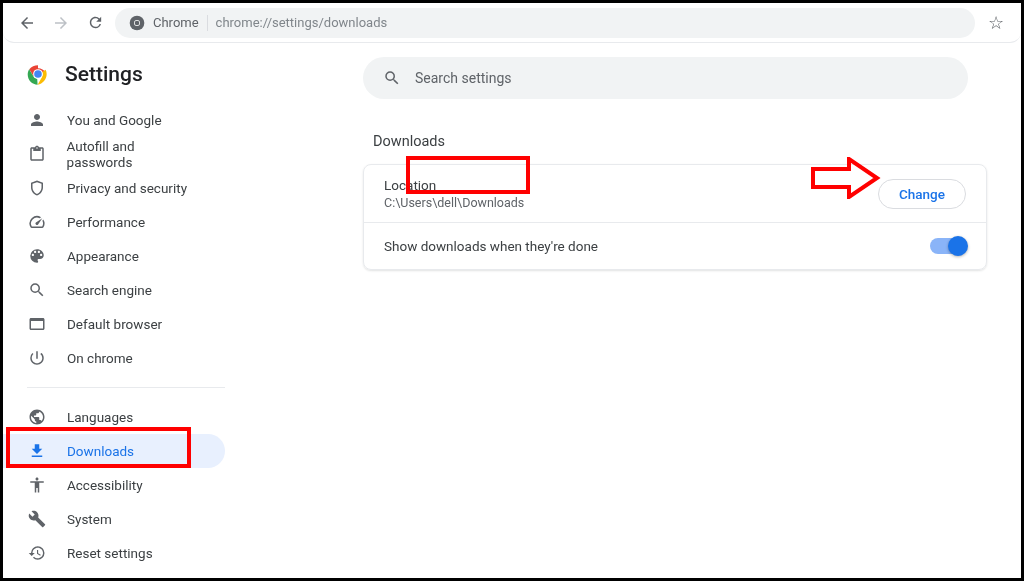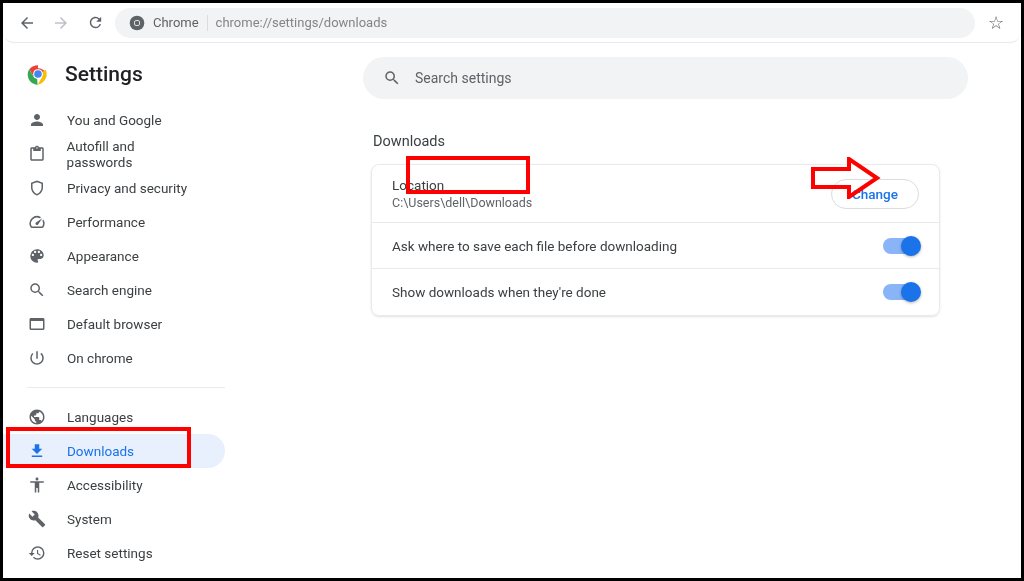--- a/index.html
+++ b/index.html
@@ -25,21 +25,21 @@
     .nav-icon { width: 20px; height: 20px; display: flex; align-items: center; justify-content: center; color: #5f6368; }
     .nav-item.active .nav-icon { color: #1a73e8; }
     .nav-sep { height: 1px; background: #e8eaed; margin: 12px 28px 12px 24px; }
     
     .main { flex: 1; padding: 14px 30px 16px 110px; }
     .search-row { width: 100%; }
     .search-box { background: #f1f3f4; border-radius: 22px; height: 42px; display: flex; align-items: center; padding: 0 20px; gap: 14px; color: #5f6368; font-size: 14px; width: 605px; }
     
     .section-title { font-size: 14.5px; color: #3c4043; margin: 34px 0 14px 10px; }
     
-    .card { width: 569px; border: 1px solid #e8eaed; border-radius: 8px; margin-left: 8px; box-shadow: 0 1px 2px rgba(60,64,67,.15); }
+    .card { width: 624px; border: 1px solid #e8eaed; border-radius: 8px; box-shadow: 0 1px 2px rgba(60,64,67,.15); }
     .row { display: flex; align-items: center; justify-content: space-between; padding: 12px 20px; border-bottom: 1px solid #e8eaed; min-height: 46px; }
     .row:last-child { border-bottom: none; }
     .row-text { font-size: 13.5px; color: #3c4043; }
     .row-sub { font-size: 12.5px; color: #5f6368; margin-top: 2px; }
     
     .btn { border: 1px solid #dadce0; background: #fff; color: #1a73e8; padding: 6px 20px; border-radius: 16px; font-size: 13.5px; cursor: pointer; font-weight: 500; }
     
     .toggle { width: 36px; height: 16px; background: #1a73e8; border-radius: 8px; position: relative; cursor: pointer; }
     .toggle::after { content: ''; position: absolute; right: -2px; top: -2px; width: 20px; height: 20px; background: #1a73e8; border-radius: 10px; box-shadow: 0 1px 3px rgba(0,0,0,.3); }
     .toggle.on { background: #8ab4f8; }
@@ -216,24 +216,20 @@
 
     <div class="card">
       <div class="row">
         <div>
           <div class="row-text">Location</div>
           <div class="row-sub">C:\Users\dell\Downloads</div>
         </div>
         <button class="btn">Change</button>
       </div>
       <div class="row">
-        <div class="row-text">Ask where to save each file before downloading</div>
-        <div class="toggle on"></div>
-      </div>
-      <div class="row">
         <div class="row-text">Show downloads when they're done</div>
         <div class="toggle on"></div>
       </div>
     </div>
   </div>
 </div>
 
 <div class="red-box-location"></div>
 <div class="red-box-downloads"></div>
 <svg class="red-arrow" width="70" height="42">

